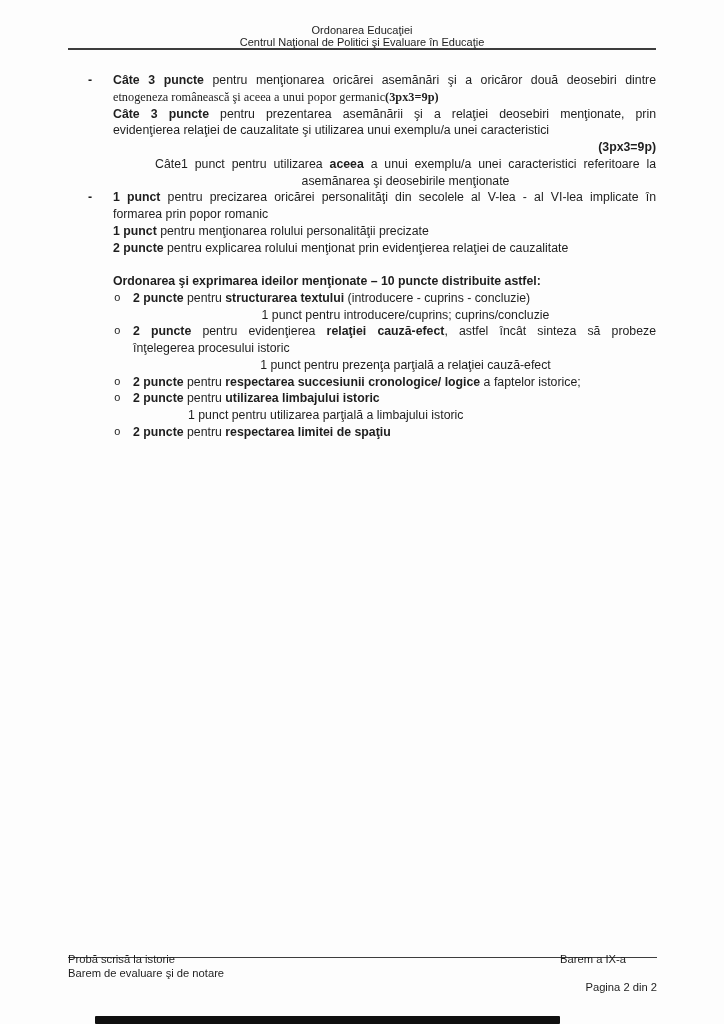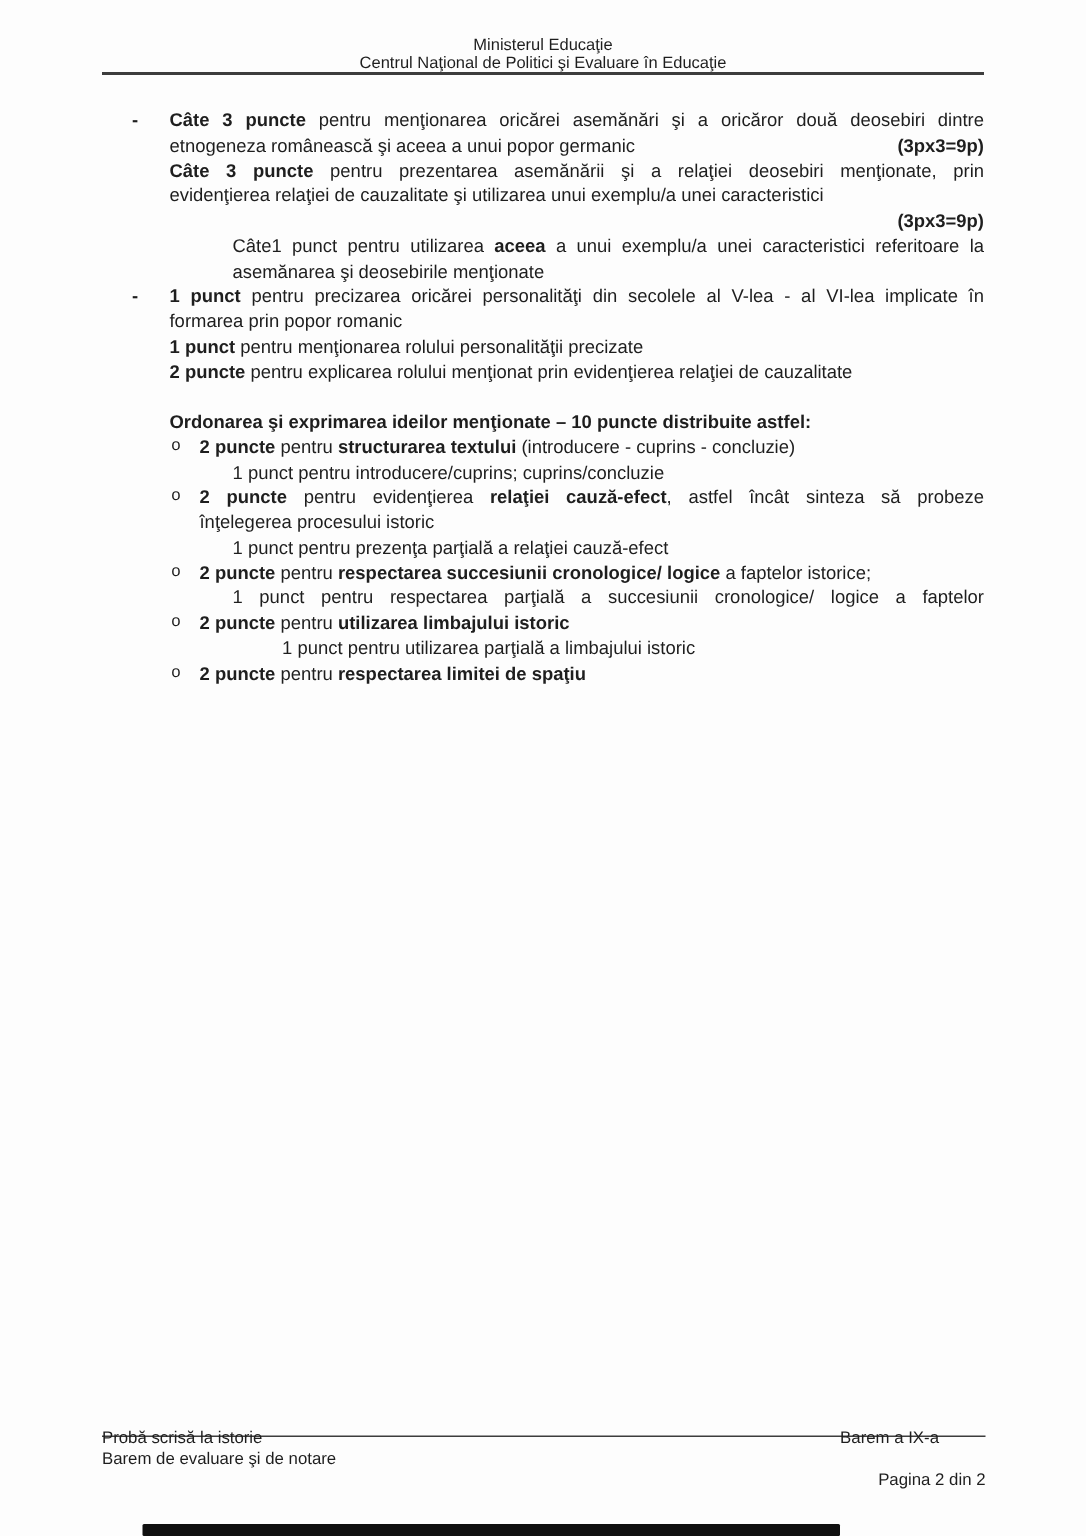--- a/index.html
+++ b/index.html
@@ -23,26 +23,26 @@
   }
   .header .hline { display: block; }
 
   
   .doc-body {
     position: absolute; top: 72px; left: 68px; width: 588px;
     font-size: 12.3px;
   }
   .line { position: relative; height: 16.75px; line-height: 16.75px; white-space: nowrap; }
   .line.j { white-space: normal; text-align: justify; text-align-last: justify; overflow: hidden; }
-  .line.split { display: flex; justify-content: space-between; }
+  .line.split { display: flex; justify-content: flex-start; font-family: Liberation Serif, serif; }
   .line.ronly { text-align: right; }
   .b { font-weight: bold; }
   .l1 { padding-left: 45px; }
   .l2 { padding-left: 65px; }
-  .s1 { padding-left: 87px; }
+  .s1 { padding-left: 87px; text-align: center; }
   .s2 { padding-left: 120px; }
   .marker { position: absolute; font-weight: bold; }
   .marker.dash { left: 20px; }
   .marker.circ { left: 46px; font-size: 11px; font-weight: normal; font-family: "Liberation Mono", "DejaVu Sans Mono", monospace; }
 
   
   .footer-rule {
     position: absolute; top: 957px; left: 68px; width: 589px;
     border-top: 1.5px solid #3d3d3d;
   }
@@ -61,21 +61,21 @@
     background: #101010;
     border-radius: 1px;
   }
 </style>
 </head>
 <body>
 
 <div class="page">
 
   <div class="header">
-    <span class="hline">Ministerul Educaţie</span>
+    <span class="hline">Ordonarea Educaţiei</span>
     <span class="hline">Centrul Naţional de Politici şi Evaluare în Educaţie</span>
   </div>
 
   <div class="doc-body">
       <div class="line l1 j"><span class="marker dash">-</span><span class="b">Câte 3 puncte</span><span> pentru menţionarea oricărei asemănări şi a oricăror două deosebiri dintre</span></div>
       <div class="line l1 split">
         <span><span>etnogeneza românească şi aceea a unui popor germanic</span></span>
         <span class="b">(3px3=9p)</span>
       </div>
       <div class="line l1 j"><span class="b">Câte 3 puncte</span><span> pentru prezentarea asemănării şi a relaţiei deosebiri menţionate, prin</span></div>
@@ -88,21 +88,20 @@
       <div class="line l1"><span class="b">1 punct</span><span> pentru menţionarea rolului personalităţii precizate</span></div>
       <div class="line l1"><span class="b">2 puncte</span><span> pentru explicarea rolului menţionat prin evidenţierea relaţiei de cauzalitate</span></div>
       <div class="line blank"></div>
       <div class="line l1"><span class="b">Ordonarea şi exprimarea ideilor menţionate – 10 puncte distribuite astfel:</span></div>
       <div class="line l2"><span class="marker circ">o</span><span class="b">2 puncte</span><span> pentru </span><span class="b">structurarea textului</span><span> (introducere - cuprins - concluzie)</span></div>
       <div class="line s1"><span>1 punct pentru introducere/cuprins; cuprins/concluzie</span></div>
       <div class="line l2 j"><span class="marker circ">o</span><span class="b">2 puncte</span><span> pentru evidenţierea </span><span class="b">relaţiei cauză-efect</span><span>, astfel încât sinteza să probeze</span></div>
       <div class="line l2"><span>înţelegerea procesului istoric</span></div>
       <div class="line s1"><span>1 punct pentru prezenţa parţială a relaţiei cauză-efect</span></div>
       <div class="line l2"><span class="marker circ">o</span><span class="b">2 puncte</span><span> pentru </span><span class="b">respectarea succesiunii cronologice/ logice</span><span> a faptelor istorice;</span></div>
-      <div class="line s1 j"><span>1 punct pentru respectarea parţială a succesiunii cronologice/ logice a faptelor</span></div>
       <div class="line l2"><span class="marker circ">o</span><span class="b">2 puncte</span><span> pentru </span><span class="b">utilizarea limbajului istoric</span></div>
       <div class="line s2"><span>1 punct pentru utilizarea parţială a limbajului istoric</span></div>
       <div class="line l2"><span class="marker circ">o</span><span class="b">2 puncte</span><span> pentru </span><span class="b">respectarea limitei de spaţiu</span></div>
     </div>
 
   <div class="footer-rule"></div>
   <div class="footer">
     <div class="frow">
       <span>Probă scrisă la istorie</span>
       <span class="fright">Barem a IX-a</span>

